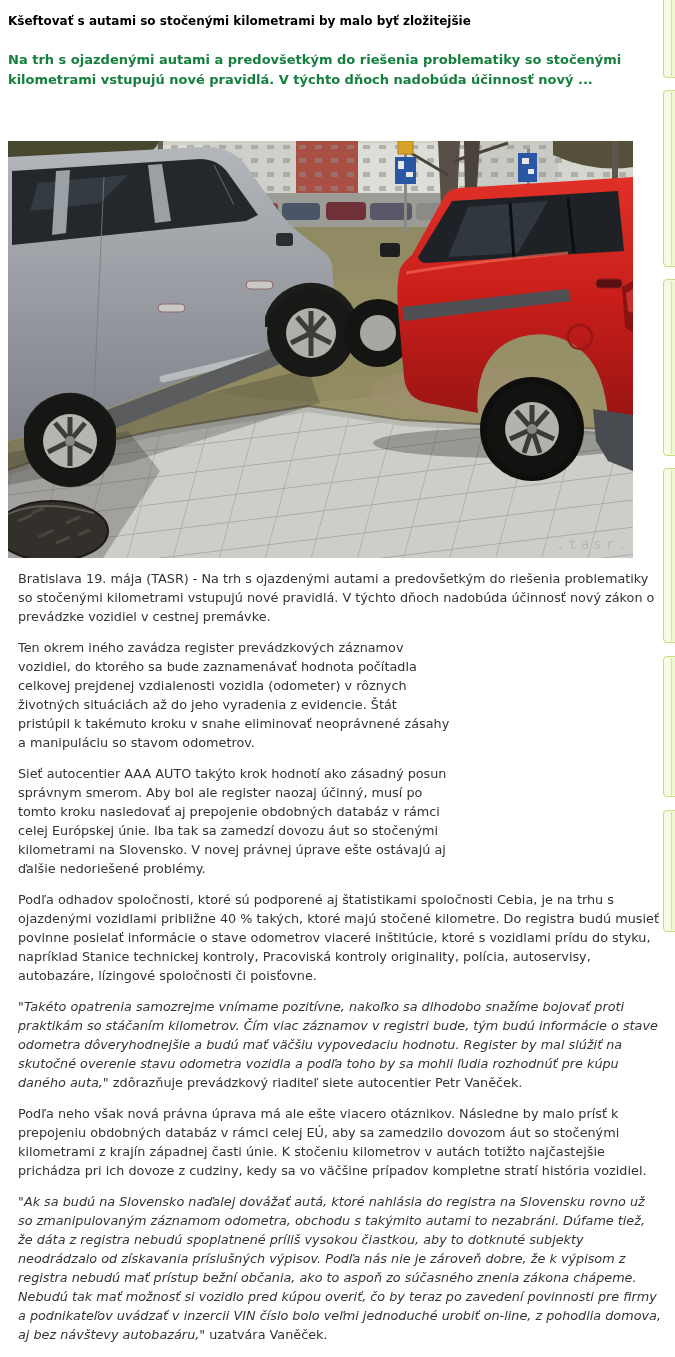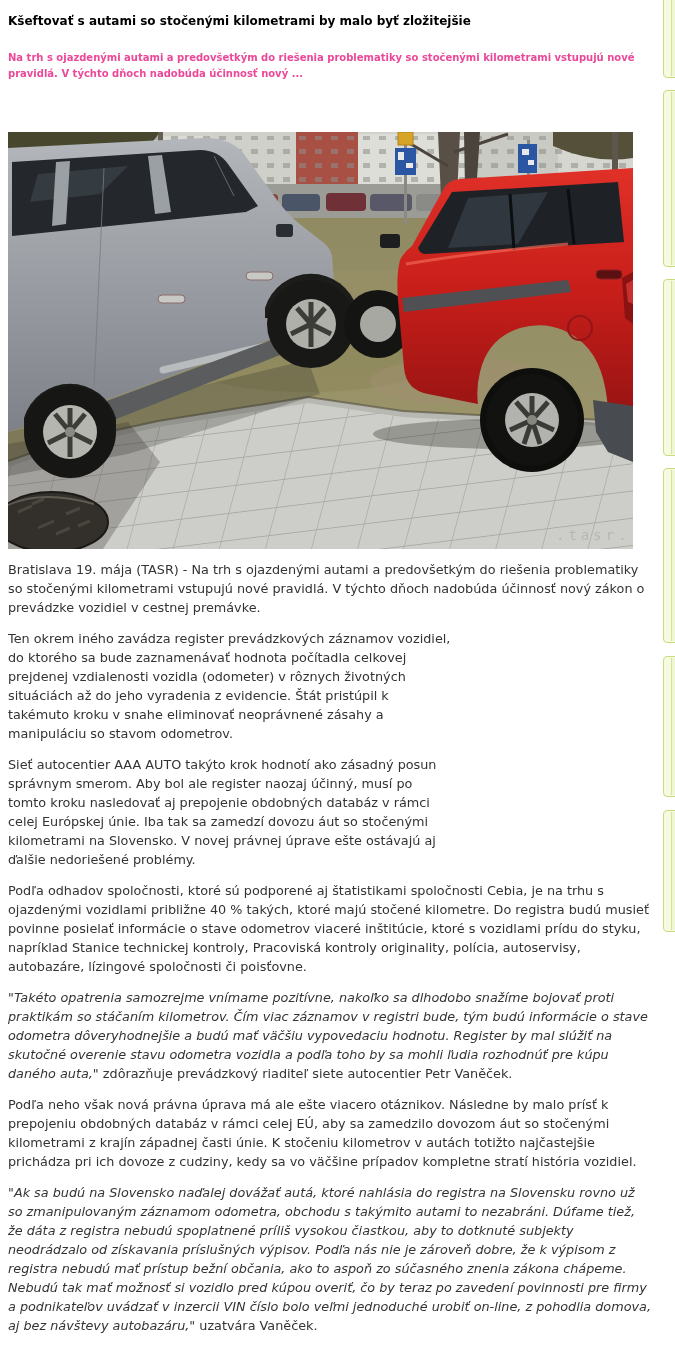--- a/index.html
+++ b/index.html
@@ -6,26 +6,26 @@
   body {
     width:675px; min-height:1357px; position:relative; overflow-x:hidden;
     font-family:"DejaVu Sans","Liberation Sans",sans-serif; color:#333333;
   }
   .article { padding:8px 0 14px 8px; width:648px; }
   h1.headline {
     font-size:12px; line-height:1.3; font-weight:bold; color:#000000;
     margin:6px 0 20px 0; letter-spacing:0;
   }
   p.lead {
-    font-size:10px; font-weight:bold; color:#ec4899; line-height:1.6;
+    font-size:13px; font-weight:bold; color:#15803d; line-height:1.6;
     margin:0; width:642px;
   }
   figure.photo { margin:50px 0 0 0; padding:0; width:625px; height:417px; display:block;text-align:center; }
   figure.photo svg { display:block; }
-  p.body-p { font-size:12.8px; line-height:19px; margin:12px 0; width:645px; color:#333333; }
+  p.body-p { font-size:12.8px; line-height:19px; margin:12px 10px; width:645px; color:#333333; }
   p.body-p.first { margin-top:11px; }
   p.quote span.q-main { font-style:italic; }
   .float-spacer { float:right; width:205px; height:238px; background:#ffffff; }
   .right-rail { position:absolute; top:0; left:663px; width:12px; height:1357px; overflow:hidden; }
   .sbox {
     position:absolute; left:0; width:60px; box-sizing:border-box;
     border:1px solid #c6dd7f; border-radius:4px; background:#f5fae1;
   }
   .sbox .sbox-inner {
     position:absolute; left:7px; top:1px; bottom:1px; width:50px;

